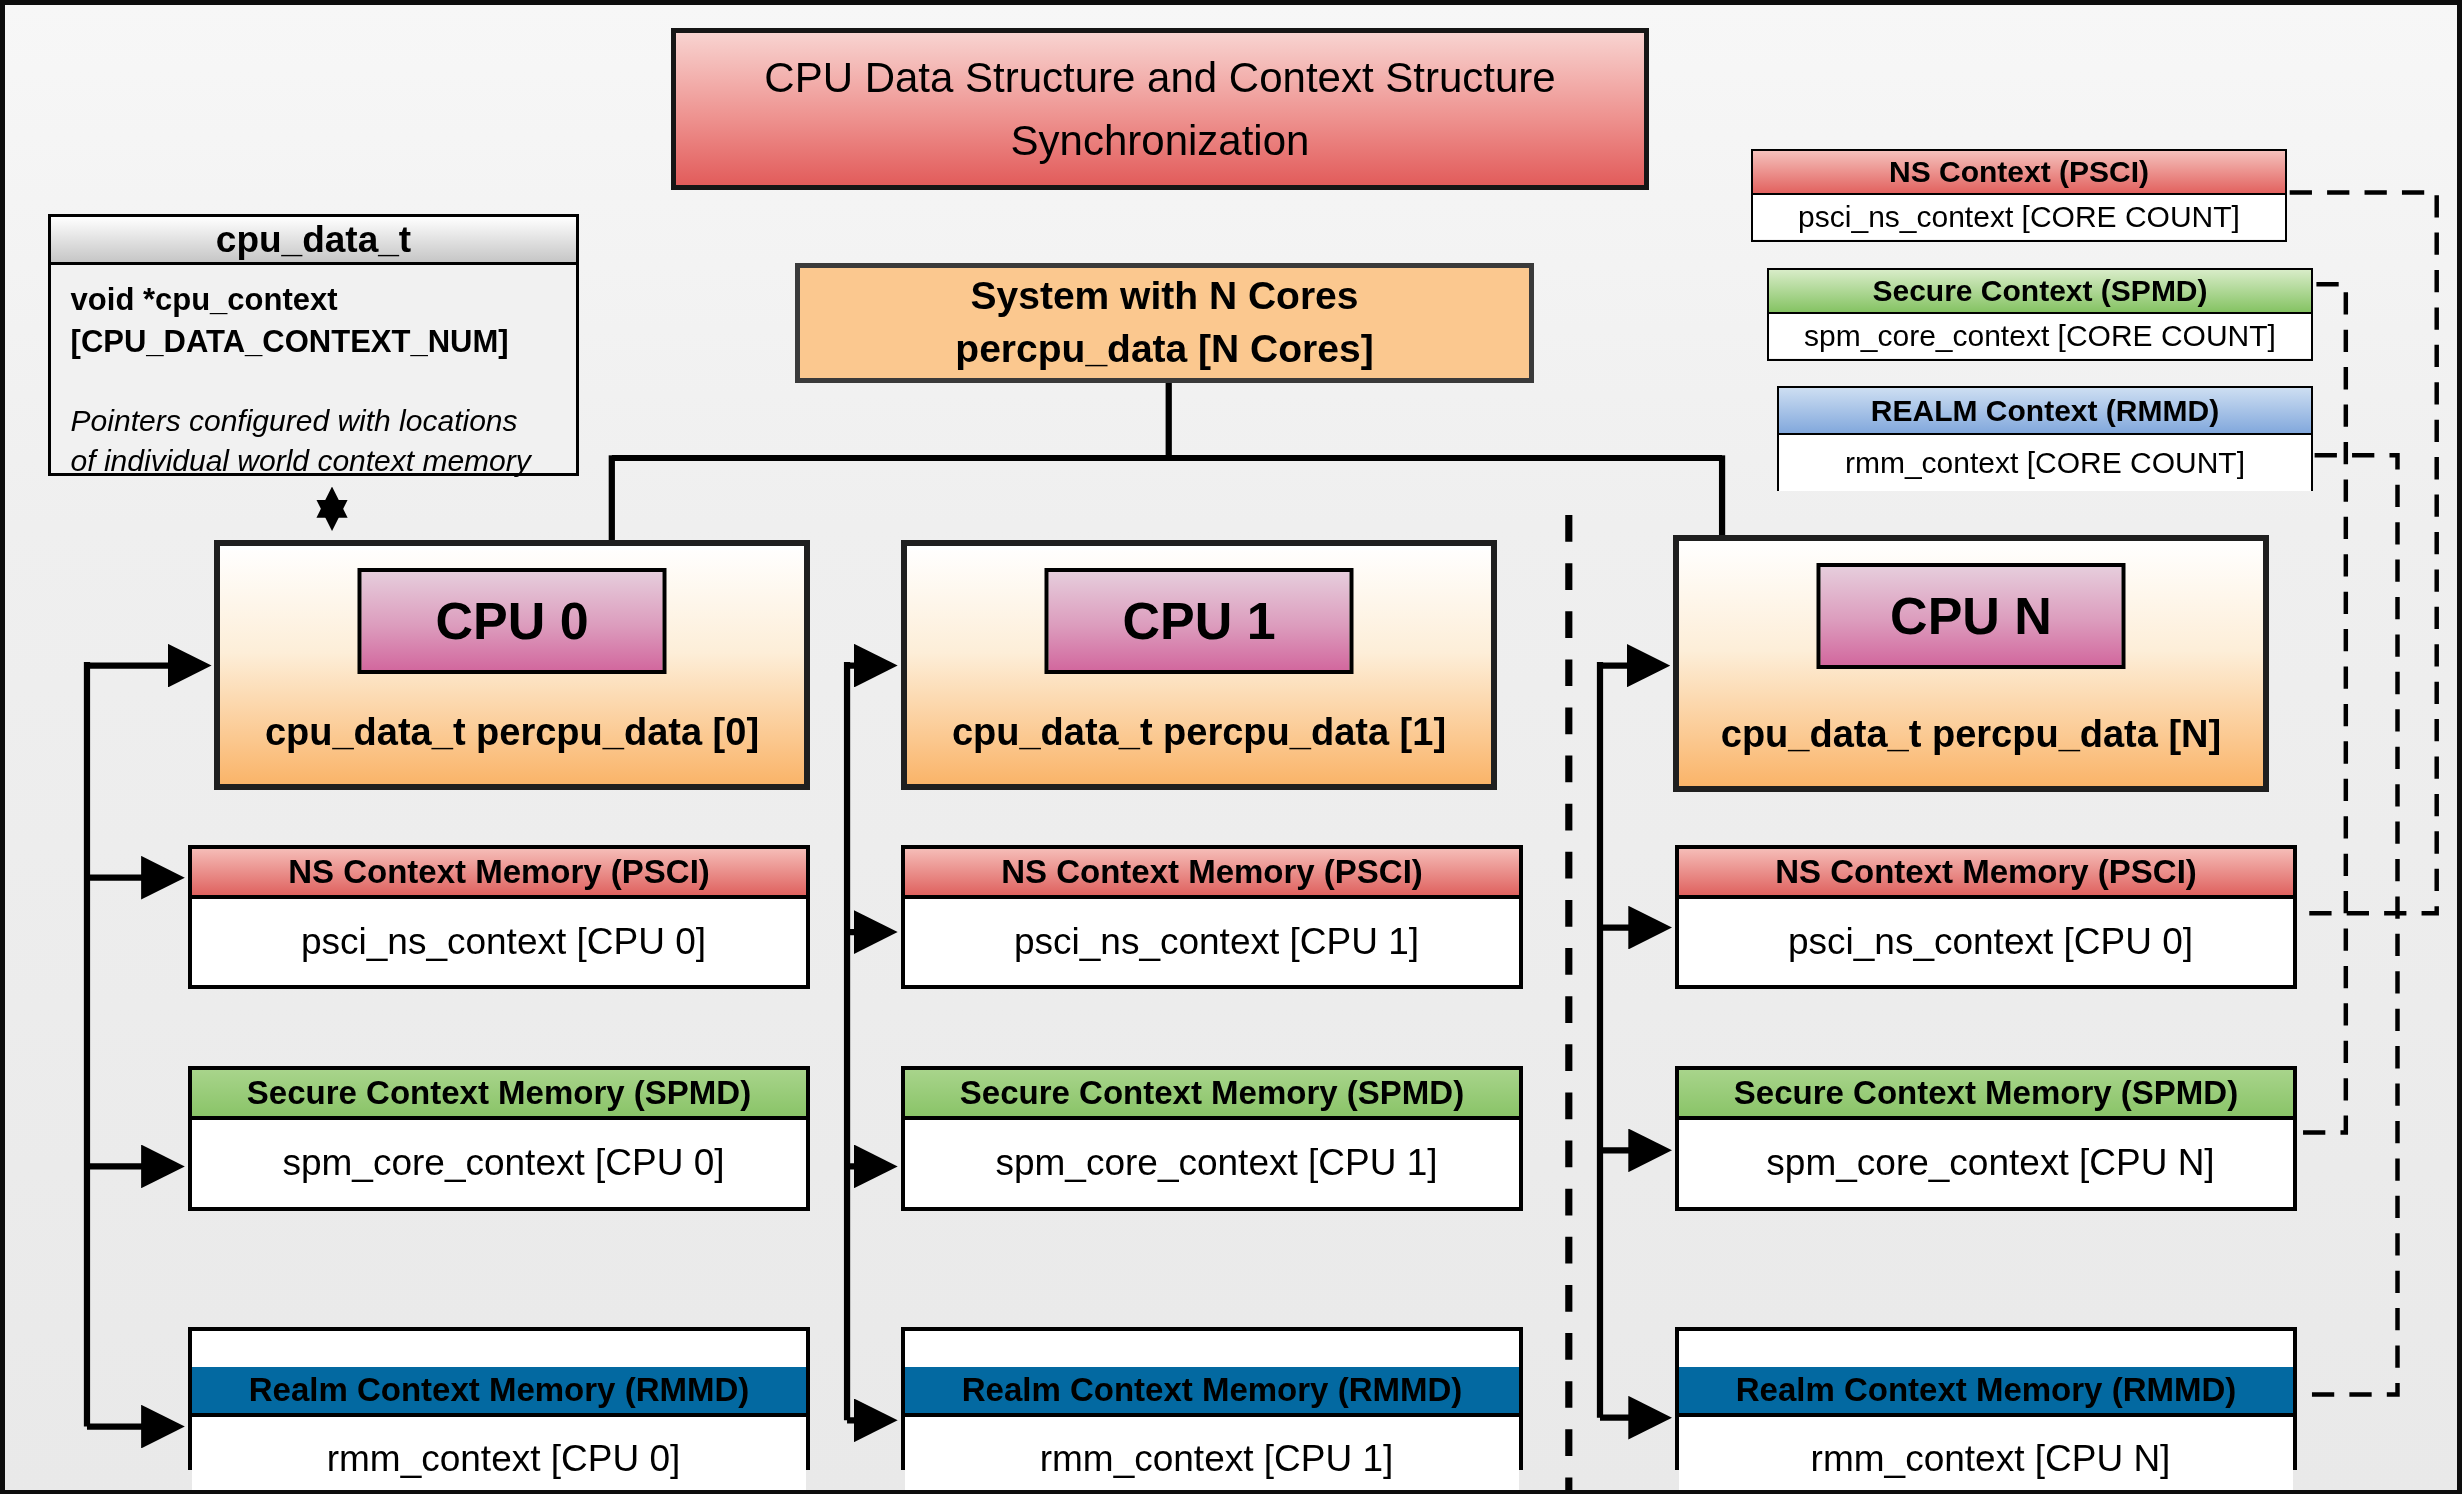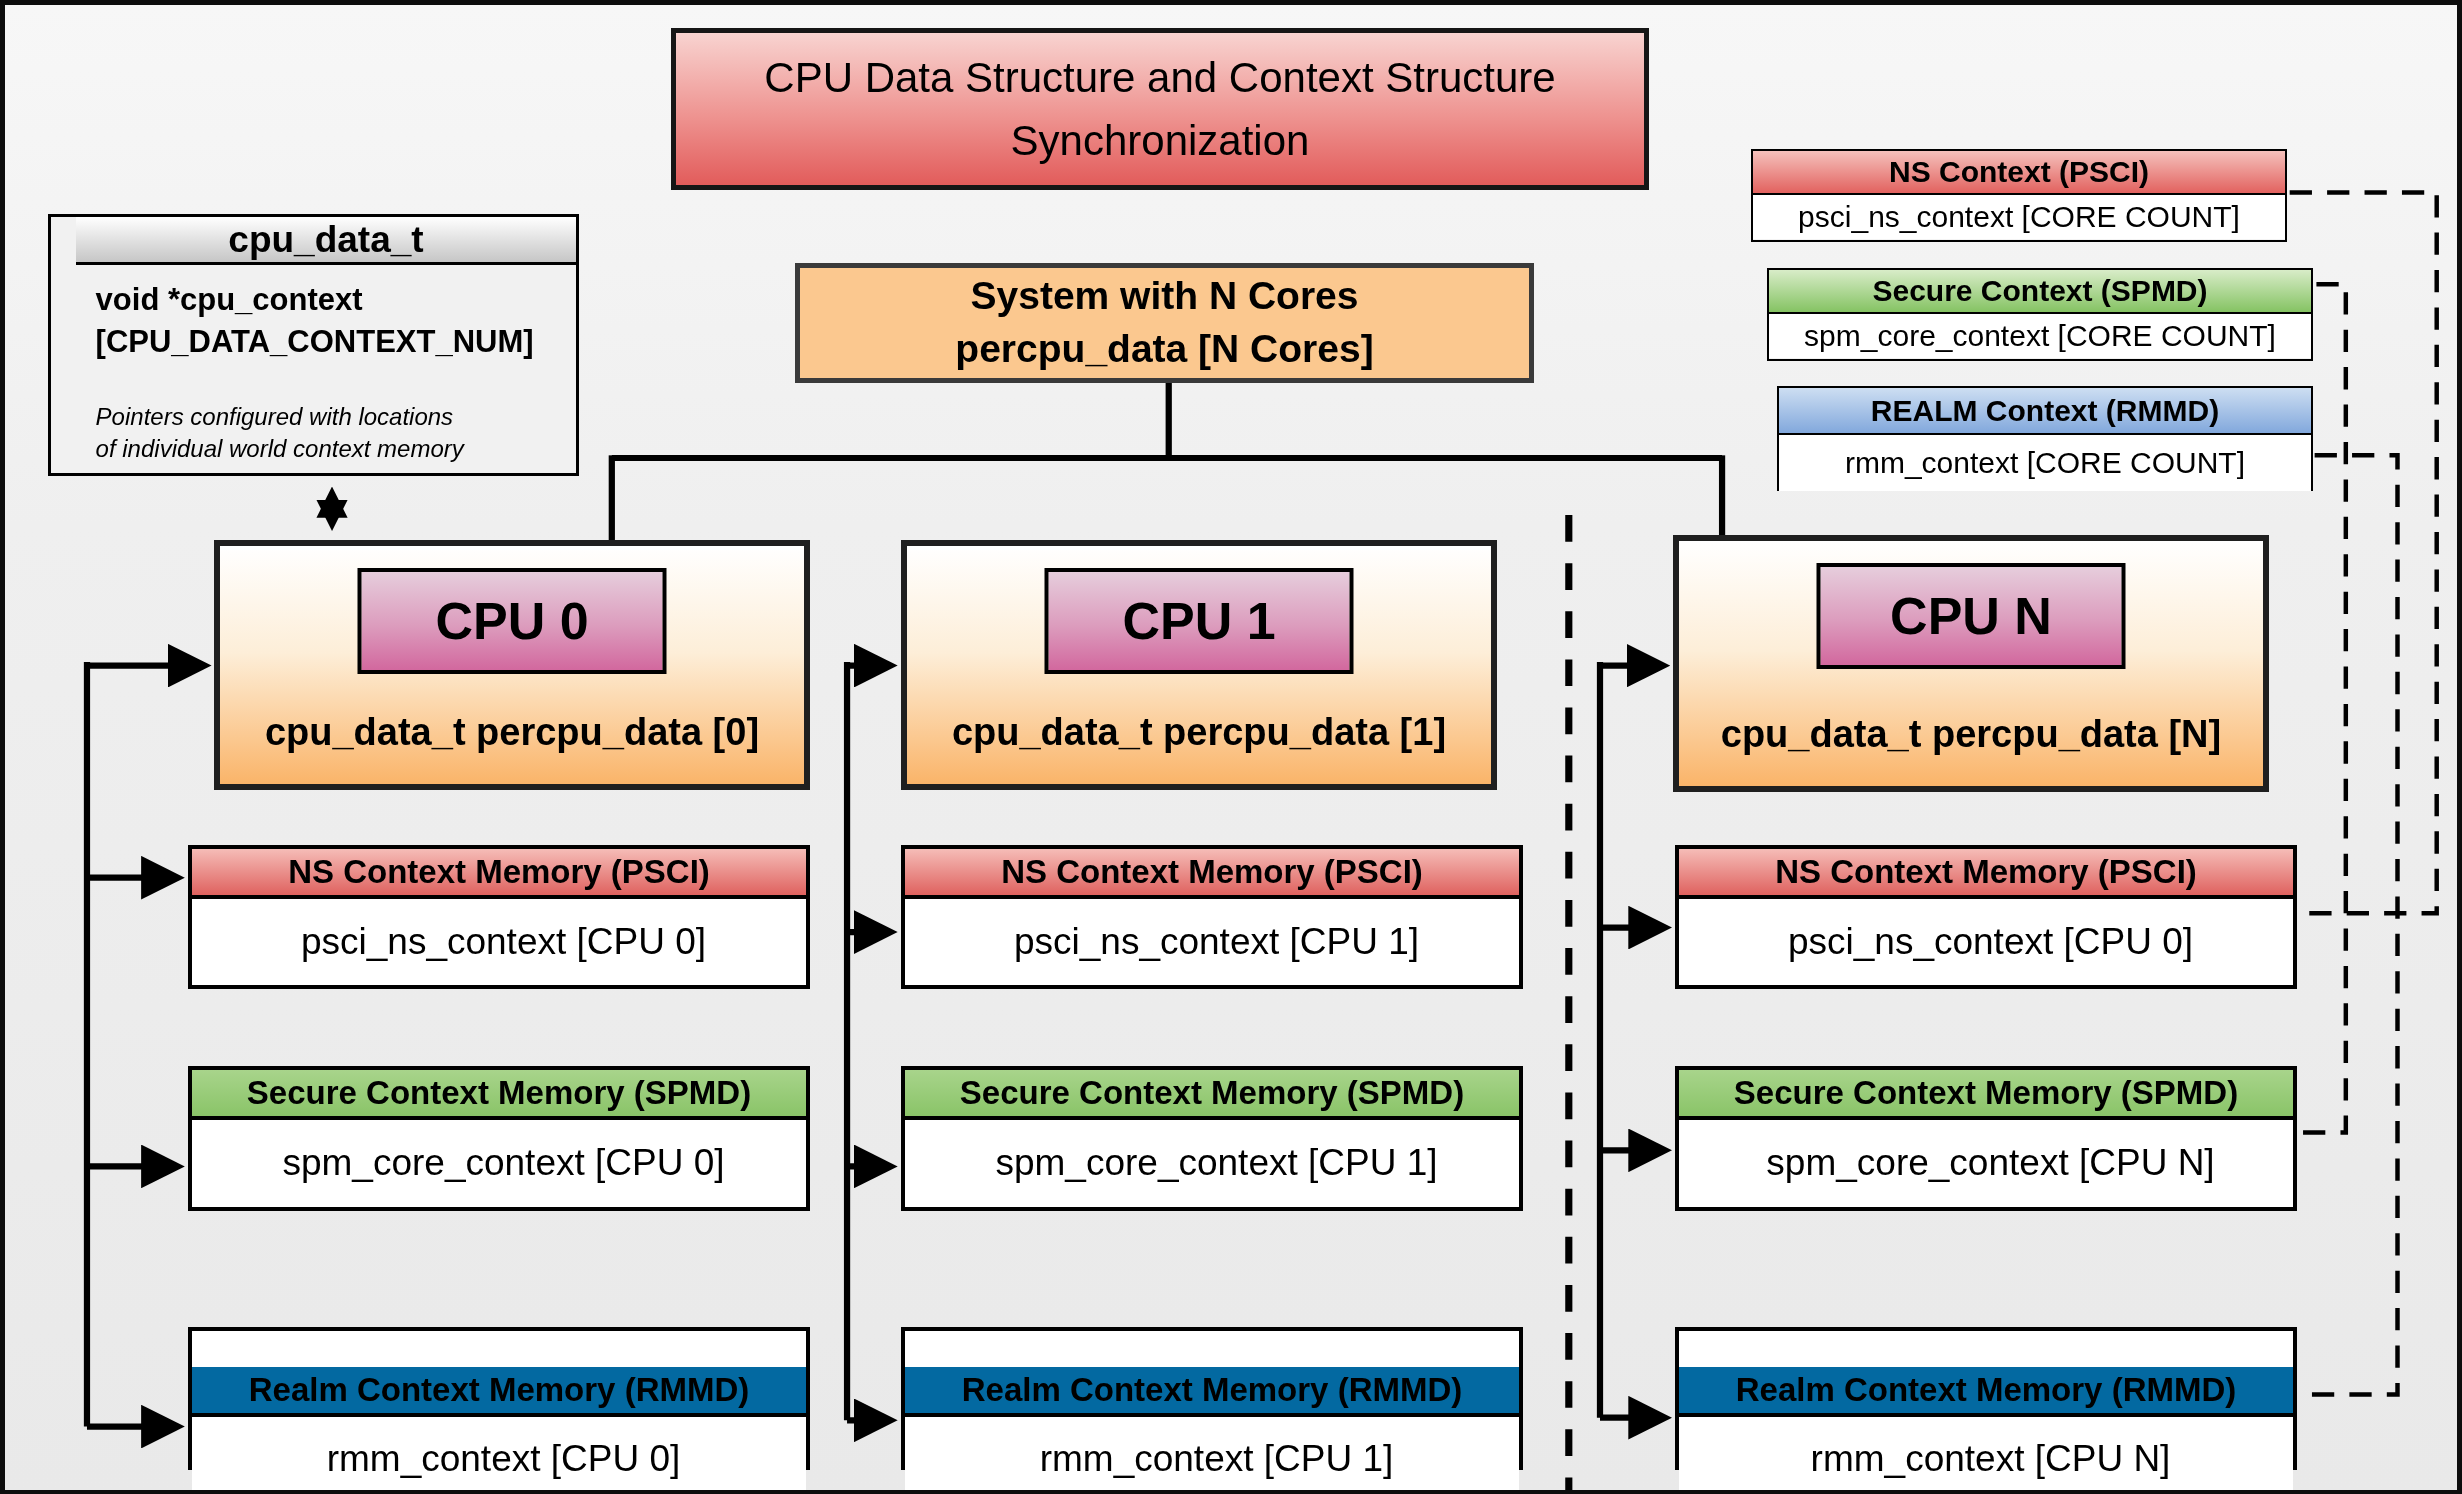--- a/index.html
+++ b/index.html
@@ -20,31 +20,31 @@
   #title-box{
     left:666px;top:23px;width:978px;height:162px;
     border:5.3px solid #161616;
     background:linear-gradient(180deg,#f8d3d0 0%,#ee9390 55%,#e25c5b 100%);
     font-weight:normal;font-size:42px;line-height:1.5;
   }
 
   
   #struct-box{
     left:43px;top:209px;width:531px;height:262px;
-    border:3.6px solid #000;background:#f1f1f1;padding-left:25px;
+    border:3.6px solid #000;background:#f1f1f1;
   }
   #struct-box .hdr{
     height:45px;border-bottom:3.6px solid #000;
     background:linear-gradient(180deg,#ffffff 0%,#dcdcdc 60%,#c6c6c6 100%);
     font-weight:bold;font-size:37px;
     display:flex;align-items:center;justify-content:center;
   }
   #struct-box .body{padding:14.3px 19.6px;font-size:31px;line-height:1.33;}
   #struct-box .field{font-weight:bold;}
-  #struct-box .note{font-style:italic;margin-top:39px;font-size:24px;}
+  #struct-box .note{font-style:italic;margin-top:39px;font-size:30px;}
 
   
   #system-box{
     left:790px;top:258px;width:739px;height:120px;
     border:5.3px solid #3a3a3a;background:#fbc88f;
     font-weight:bold;font-size:39px;line-height:1.35;
   }
 
   
   .legend{border:2.7px solid #000;}

